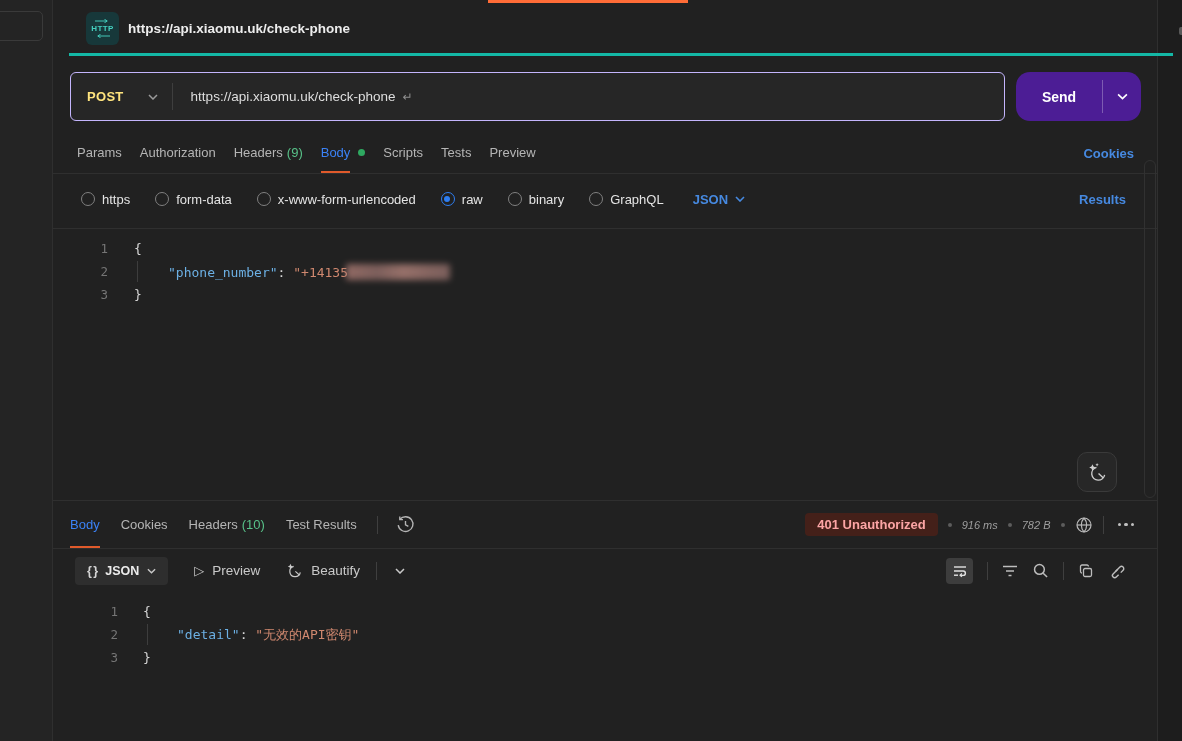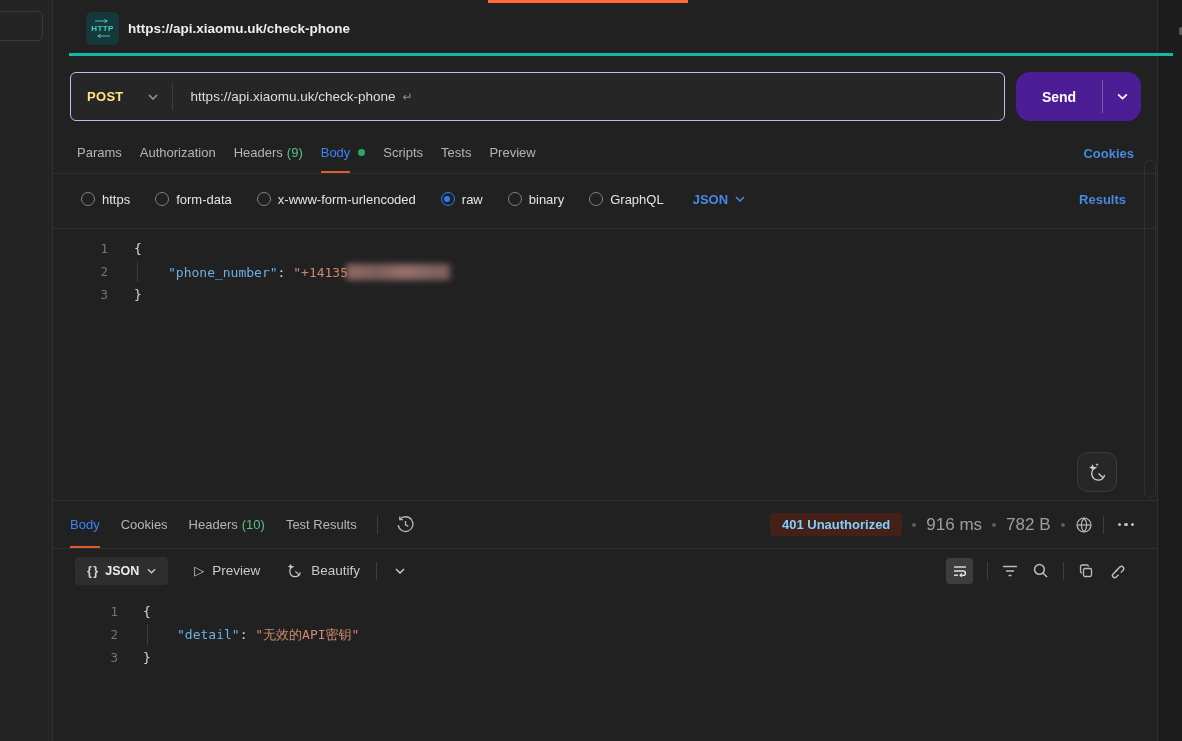--- a/index.html
+++ b/index.html
@@ -88,22 +88,22 @@
     display:flex; align-items:center; justify-content:center; cursor:pointer; }
 
   
   .resp-header { position:absolute; left:0; top:500px; width:1104px; height:49px; border-top:1px solid #2f2f2f; border-bottom:1px solid #2f2f2f;
     display:flex; align-items:stretch; padding-left:17px; }
   .resp-tabs { display:flex; align-items:stretch; gap:21px; }
   .resp-right { margin-left:auto; display:flex; align-items:center; gap:10px; padding-right:19px; }
   .vdiv { width:1px; height:18px; background:#3f3f3f; }
   .hist-icon { display:flex; align-items:center; margin-left:18px; cursor:pointer; }
   .hdr-sep { width:1px; height:18px; background:#3f3f3f; margin-left:20px; align-self:center; }
-  .status-badge { background:#442019; color:#7dd3fc; font-size:13px; font-weight:600; padding:4px 12px; border-radius:4px; }
-  .meta { color:#9e9e9e; font-size:17px; }
+  .status-badge { background:#442019; color:#fca5a5; font-size:13px; font-weight:600; padding:4px 12px; border-radius:4px; }
+  .meta { color:#9e9e9e; font-size:11px;font-style:italic; }
   .dot-sep { width:4px; height:4px; border-radius:50%; background:#5c5c5c; }
   .more-icon { display:flex; gap:3px; padding:4px; cursor:pointer; }
   .more-icon i { width:3.5px; height:3.5px; border-radius:50%; background:#c0c0c0; }
 
   
   .resp-toolbar { position:absolute; left:0; top:549px; width:1104px; height:43px; display:flex; align-items:center; padding-left:22px; }
   .json-pill { display:flex; align-items:center; gap:8px; background:#2e2e2e; border-radius:4px; padding:7px 12px; cursor:pointer; }
   .json-pill .braces { color:#d5d5d5; font-size:12.5px; font-weight:700; letter-spacing:-1px; }
   .json-pill .lbl { color:#ececec; font-size:12.5px; font-weight:600; }
   .tool-item { display:flex; align-items:center; gap:8px; color:#c9c9c9; font-size:13.5px; margin-left:26px; cursor:pointer; }

